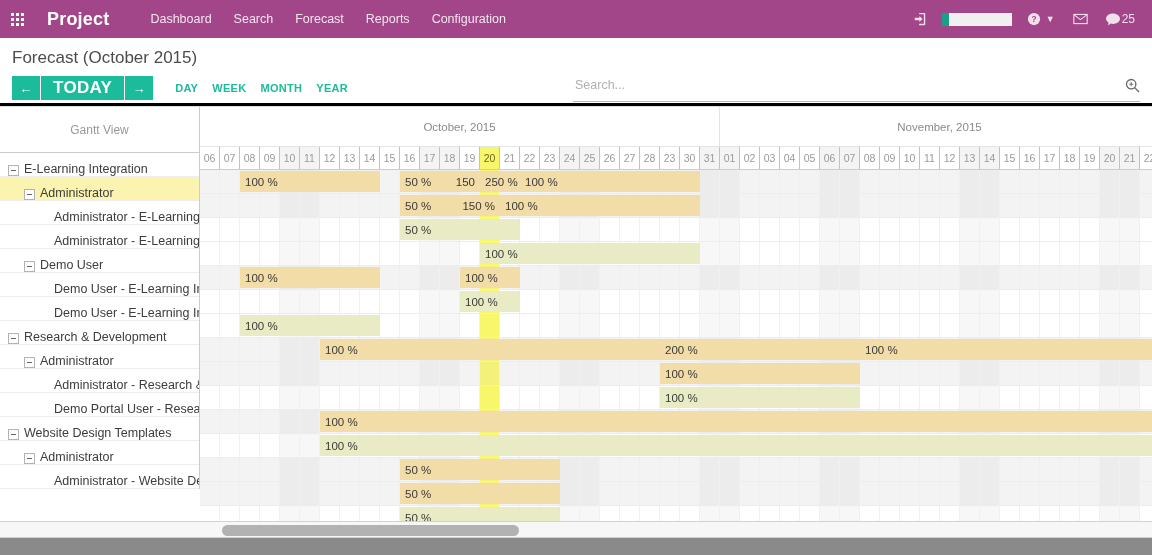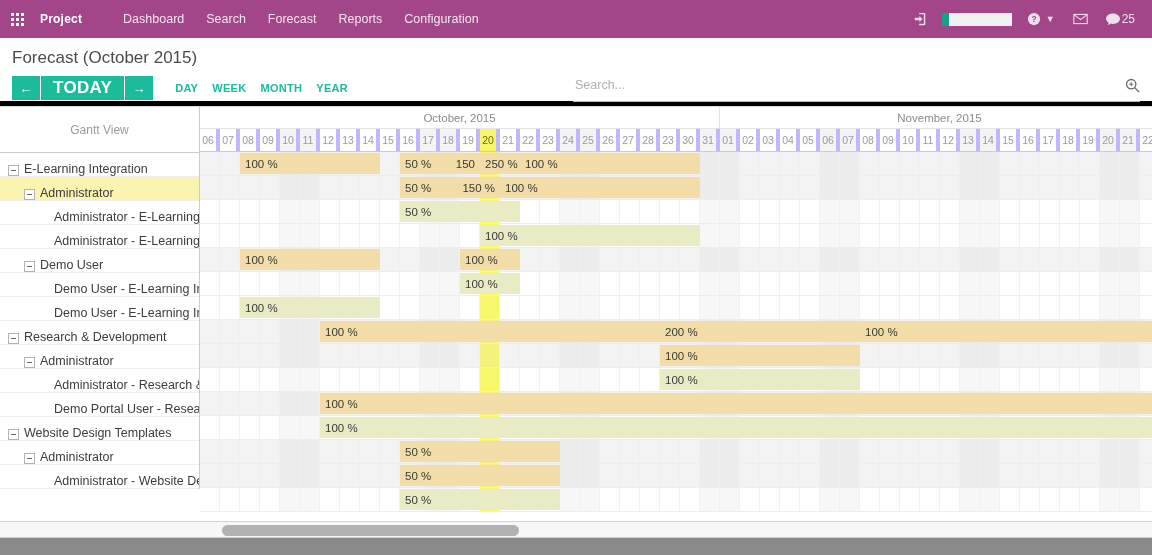--- a/index.html
+++ b/index.html
@@ -20,22 +20,22 @@
     position: relative;
   }
   #apps-grid {
     width: 34px; height: 38px;
     display: flex; align-items: center; justify-content: center;
     cursor: pointer;
   }
   .grid-dots { display: grid; grid-template-columns: repeat(3,3px); grid-gap: 2px; }
   .grid-dots i { display:block; width:3px; height:3px; background:#fff; }
   #brand {
-    color: #fff; font-size: 12px; font-weight: bold;
-    margin-left: 6px; margin-right: 30px; letter-spacing: .2px;
+    color: #fff; font-size: 18px; font-weight: bold;
+    margin-left: 13px; margin-right: 30px; letter-spacing: .2px;
     white-space: nowrap;
   }
   .navlink {
     color: #f3e6ef; font-size: 12.5px; padding: 0 11px;
     line-height: 38px; text-decoration: none; white-space: nowrap;
     cursor: pointer;
   }
   #topbar-right {
     position: absolute; right: 8px; top: 0; height: 38px;
     display: flex; align-items: center; gap: 0px;
@@ -51,21 +51,21 @@
     border: 0; margin: 0 6px; position: relative; overflow: hidden;
   }
   #usage-meter .fill {
     position:absolute; left:0; top:0; bottom:0; width:7px; background:#16a085;
   }
   #chat-count { font-size: 12px; margin-left: 2px; color:#f0e0ec; }
 
   
   #subhead {
     position: relative; width: 1152px; height: 68px;
-    background: #fff; border-bottom: 5px solid #000000;
+    background: #fff; border-bottom: 3px solid #000000;
   }
   #page-title {
     position: absolute; left: 12px; top: 10px;
     font-size: 17px; color: #4c4c4c;
     white-space: nowrap;
   }
   #ctrl-row { position: absolute; left: 12px; top: 38px; display: flex; align-items: center; }
   .navbtn {
     background: #1abc9c; color: #fff; border: none;
     height: 24px; display: flex; align-items: center; justify-content: center;
@@ -135,31 +135,31 @@
     border: 1px solid #b2b2b2; align-items: center; justify-content: center;
     font-size: 10px; line-height: 1; color: #555; background: #fff;
     flex: 0 0 auto;
   }
   .expander::before { content: ""; display:block; width:5px; height:1px; background:#666; }
 
   
   #right-pane {
     position: absolute; left: 200px; top: 0; width: 952px; overflow: hidden;
   }
-  #month-row { height: 22px; display: flex; border-bottom: 1px solid #e4e4e4; }
+  #month-row { height: 40px; display: flex; border-bottom: 1px solid #e4e4e4; }
   .month-cell {
     display: flex; align-items: center; justify-content: center;
     font-size: 11.5px; color: #8b8b8b; border-right: 1px solid #e4e4e4;
     background: #fff; white-space: nowrap;
   }
   #day-row { height: 23px; display: flex; border-bottom: 1px solid #ccc; }
   .day-cell {
     width: 20px; flex: 0 0 20px;
     display: flex; align-items: center; justify-content: center;
-    font-size: 10.5px; color: #9a9a9a; border-right: 4px solid #c4b5fd;
+    font-size: 10.5px; color: #9a9a9a; border-right: 1px solid #c4b5fd;
     background: #fff;
   }
   .day-cell.we { background: #f4f4f4; }
   .day-cell.today { background: #f8f66a; color: #6a6a20; }
 
   #rows { position: relative; }
   .grow {
     height: 24px; position: relative;
     border-bottom: 1px solid #ededed;
     display: flex;

